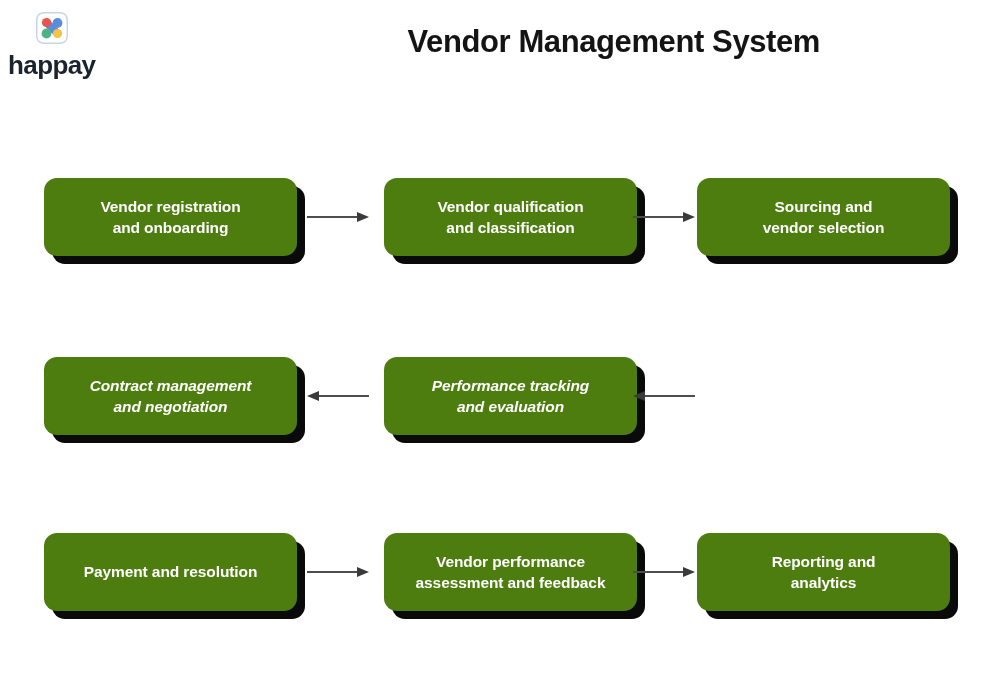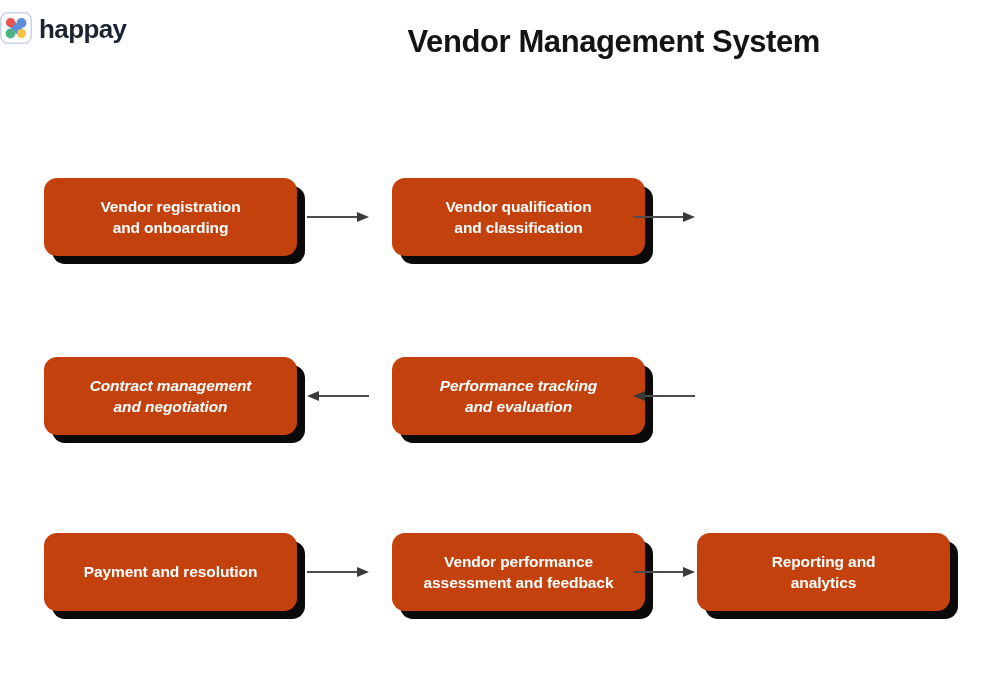--- a/index.html
+++ b/index.html
@@ -12,25 +12,26 @@
     height: 700px;
     position: relative;
     overflow: hidden;
     font-family: "Liberation Sans", sans-serif;
     -webkit-font-smoothing: antialiased;
   }
 
   
   #brand {
     position: absolute;
-    left: 0;
+    left: 8px;
     top: 12px;
     display: flex;
     align-items: center;
     gap: 7px;
+    flex-direction: column;
   }
   #logo-mark {
     width: 32px;
     height: 32px;
     display: block;
   }
   #wordmark {
     font-family: "Liberation Sans", sans-serif;
     font-size: 26px;
     font-weight: bold;
@@ -63,21 +64,21 @@
     top: 0;
     width: 1000px;
     height: 700px;
   }
 
   .node {
     position: absolute;
     width: 253px;
     height: 78px;
     box-sizing: border-box;
-    background: #c2410c;
+    background: #4d7c0f;
     border-radius: 13px;
     color: #ffffff;
     font-size: 15.5px;
     font-weight: bold;
     line-height: 1.38;
     text-align: center;
     display: flex;
     align-items: center;
     justify-content: center;
     padding: 0 12px;
@@ -85,21 +86,21 @@
     letter-spacing: -0.1px;
   }
   .node .label { display: block; width: 100%; white-space: pre-line; }
 
   
   .r1 { top: 178px; }
   .r2 { top: 357px; font-style: italic; }
   .r3 { top: 533px; }
   
   .c1 { left: 44px; }
-  .c2 { left: 392px; }
+  .c2 { left: 384px; }
   .c3 { left: 697px; }
 
   
   .arrow {
     position: absolute;
     height: 14px;
     display: block;
   }
   .arrow svg { display: block; overflow: visible; }
 </style>
@@ -125,20 +126,24 @@
 <div id="flow">
 
   <div class="node r1 c1">
     <span class="label">Vendor registration
 and onboarding</span>
   </div>
   <div class="node r1 c2">
     <span class="label">Vendor qualification
 and classification</span>
   </div>
+  <div class="node r1 c3">
+    <span class="label">Sourcing and
+vendor selection</span>
+  </div>
 
   <div class="arrow" style="left:307px; top:210px; width:62px;">
     <svg width="62" height="14" viewBox="0 0 62 14">
       <line x1="0" y1="7" x2="53" y2="7" stroke="#4d4d4d" stroke-width="2"></line>
       <path d="M62 7 L50 12 L50 2 Z" fill="#3a3a3a"></path>
     </svg>
   </div>
   <div class="arrow" style="left:633px; top:210px; width:62px;">
     <svg width="62" height="14" viewBox="0 0 62 14">
       <line x1="0" y1="7" x2="53" y2="7" stroke="#4d4d4d" stroke-width="2"></line>

